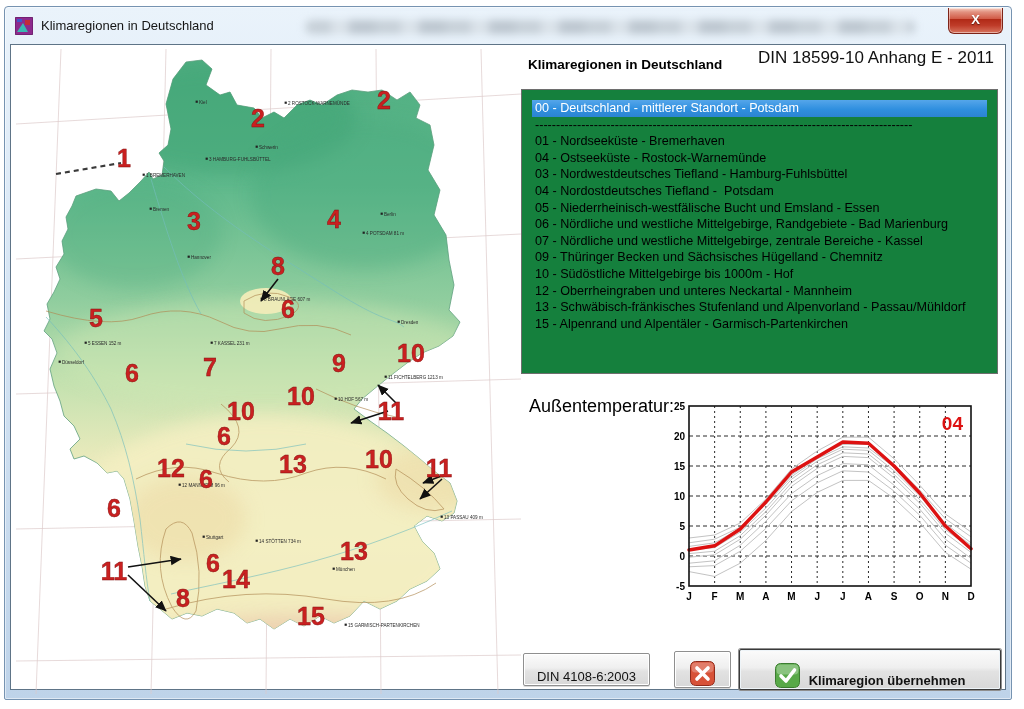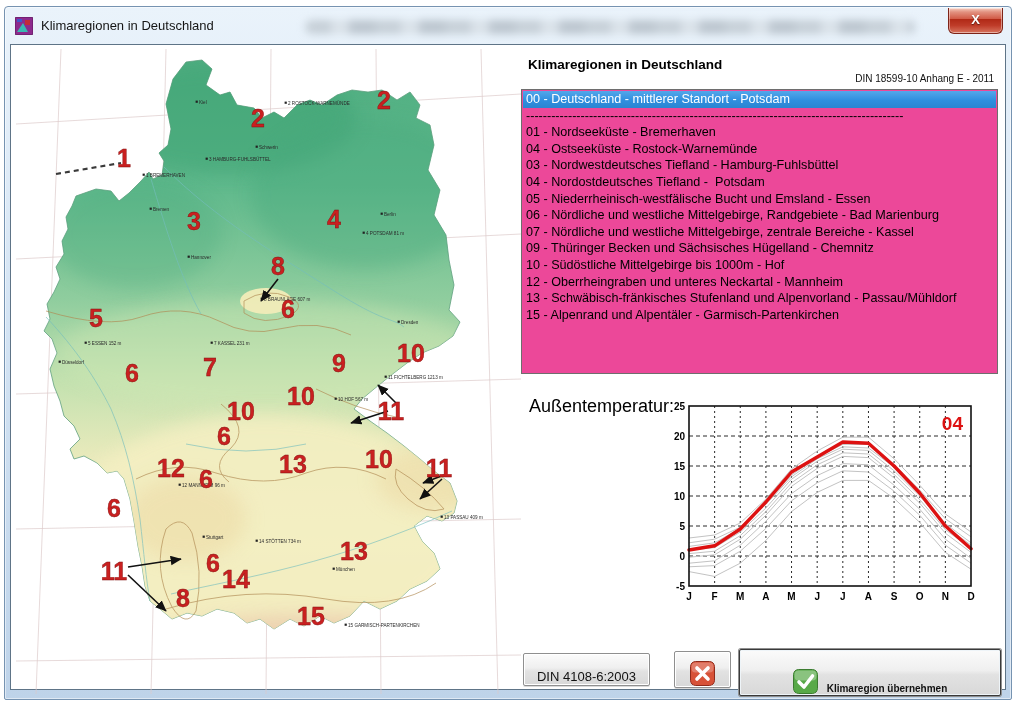--- a/index.html
+++ b/index.html
@@ -18,38 +18,38 @@
   .close-btn{position:absolute;top:1px;right:8px;width:55px;height:26px;border:1px solid #7e2418;
     border-top:none;border-radius:0 0 6px 6px;cursor:pointer;
     background:linear-gradient(180deg,#f6cdbf 0%,#e29180 16%,#d05844 44%,#b12a17 46%,#bf3c29 70%,#d8755f 100%);
     box-shadow:0 0 0 1px rgba(255,255,255,.45) inset;}
   .close-x{position:absolute;left:0;right:0;top:4px;text-align:center;color:#fff;font-weight:bold;
     font-size:13px;line-height:16px;text-shadow:0 1px 1px rgba(0,0,0,.5);}
   .content{position:absolute;left:5px;right:5px;top:37px;bottom:9px;background:#ffffff;
     border:1px solid #5e7487;}
   .map-wrap{position:absolute;left:5px;top:4px;width:505px;height:645px;}
   .heading{position:absolute;left:517px;top:12px;font-size:13.5px;font-weight:bold;color:#000;}
-  .din-ref{position:absolute;right:11px;top:28px;font-size:10px;color:#111;}
-  .listbox{position:absolute;left:510px;top:44px;width:477px;height:285px;background:#ec4899;
-    border:1px solid #6e6e6e;overflow:hidden;padding:1px;cursor:default;}
+  .din-ref{position:absolute;right:11px;top:3px;font-size:17px;color:#111;}
+  .listbox{position:absolute;left:510px;top:44px;width:477px;height:285px;background:#15803d;
+    border:1px solid #6e6e6e;overflow:hidden;padding:10px;cursor:default;}
   .lb-row{height:16.6px;line-height:16.5px;font-size:12.6px;color:#000;padding-left:3px;
     white-space:pre;overflow:hidden;}
   .lb-row.sel{background:linear-gradient(180deg,#55a6ea 0%,#2f8fdf 55%,#2b84d2 100%);color:#fff;}
   .temp-label{position:absolute;left:518px;top:351px;font-size:18px;color:#000;}
   .chart-wrap{position:absolute;left:648px;top:350px;width:340px;height:222px;}
   .btn{position:absolute;border:1px solid #8f8f8f;border-radius:2px;
     background:linear-gradient(180deg,#fbfbfb 0%,#efefef 45%,#e2e2e2 55%,#d8d8d8 100%);
     box-shadow:0 1px 0 rgba(0,0,0,.15),0 0 0 1px #fff inset;cursor:pointer;
     display:flex;align-items:flex-end;justify-content:center;gap:9px;
     font-size:13px;color:#111;}
   .btn-din{left:512px;top:608px;width:127px;height:33px;}
   .btn-cancel{left:663px;top:606px;width:57px;height:37px;}
-  .btn-apply{left:728px;top:604px;width:262px;height:47px;border:1px solid #3a3a3a;
+  .btn-apply{left:728px;top:604px;width:262px;height:41px;border:1px solid #3a3a3a;
     box-shadow:0 0 0 1px #8f8f8f,0 1px 0 rgba(0,0,0,.2),0 0 0 1px #eef4f8 inset;
-    font-weight:bold;font-size:10px;}
+    font-weight:bold;font-size:13px;}
   .ico{width:25px;height:25px;border-radius:5px;display:block;}
 </style>
 </head>
 <body>
 
 <div class="dialog">
   <div class="titlebar">
     <svg class="win-icon" viewBox="0 0 18 18">
       <rect x="0" y="0" width="18" height="18" rx="2" fill="#8d2a8d" stroke="#5c145c"></rect>
       <rect x="10" y="3" width="5" height="5" fill="#c22a3a"></rect>

